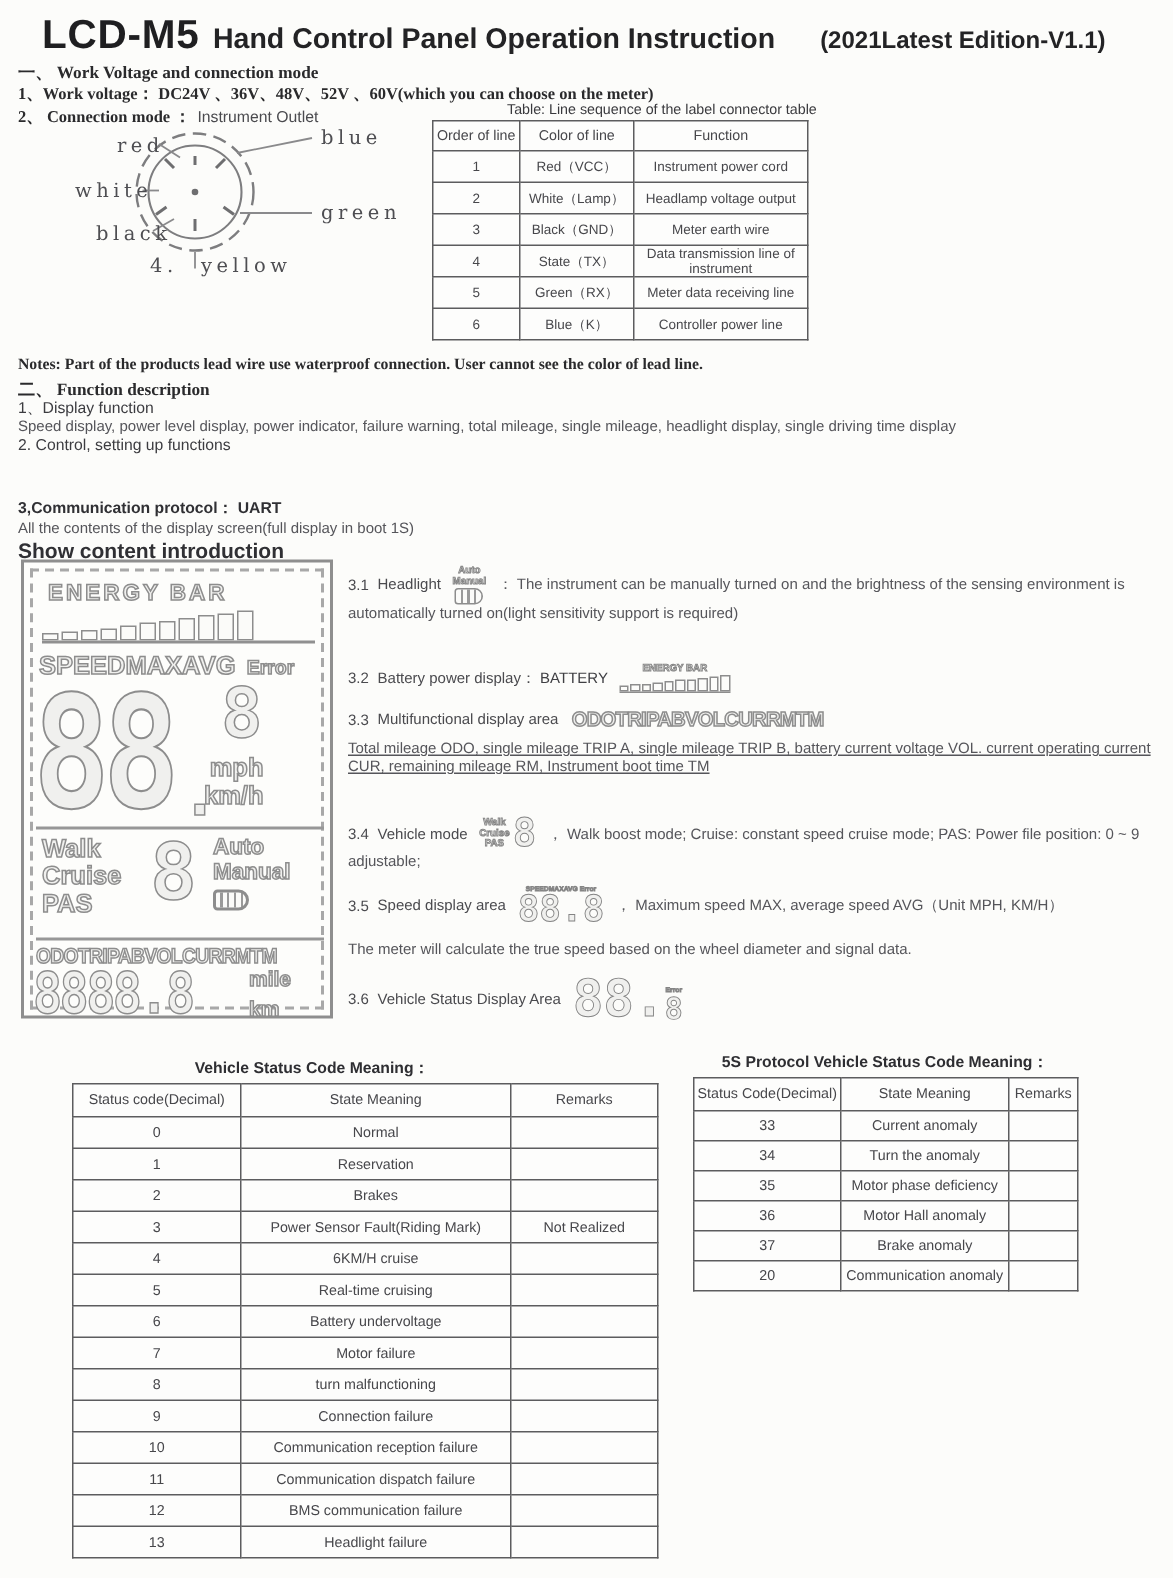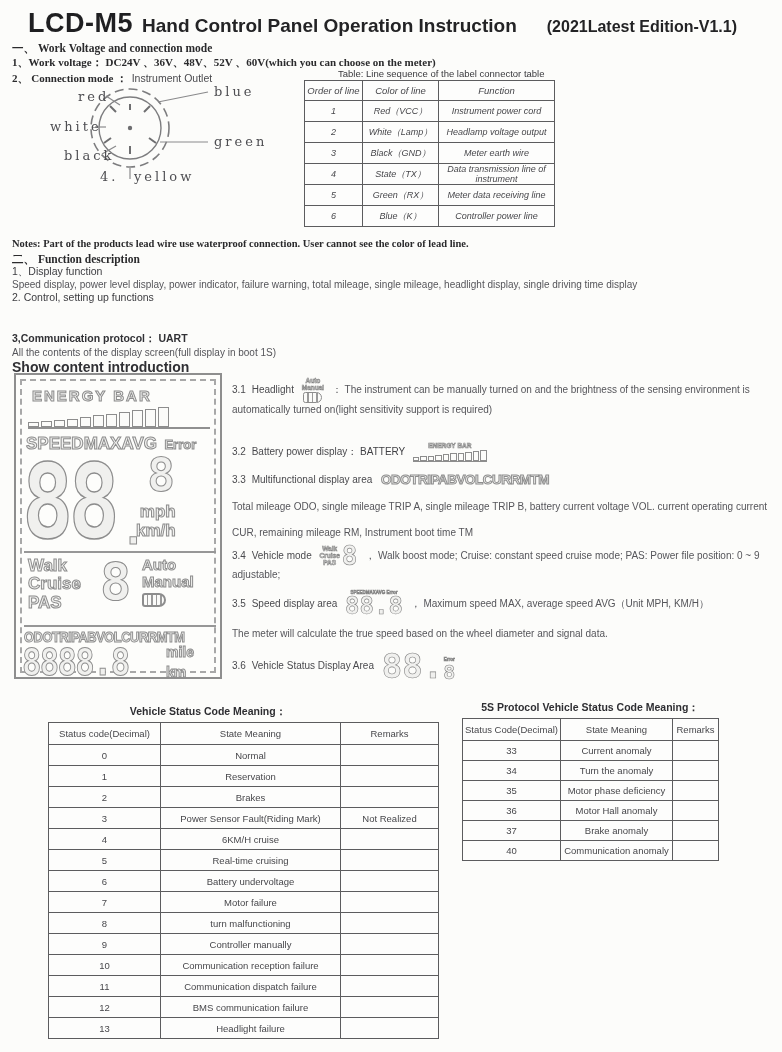--- a/index.html
+++ b/index.html
@@ -108,21 +108,21 @@
     <text x="40" y="21" class="conn-label">red</text>
     <text x="12" y="51" class="conn-label">white</text>
     <text x="26" y="80" class="conn-label">black</text>
     <text x="176" y="16" class="conn-label">blue</text>
     <text x="176" y="66" class="conn-label">green</text>
     <text x="62" y="101" class="conn-label">4.</text>
     <text x="96" y="101" class="conn-label">yellow</text>
   </svg>
 
   <div class="abs" style="left:338px; top:68px; font-size:9.5px; color:#39393d;">Table: Line sequence of the label connector table</div>
-  <table id="wire-table" class="abs" style="left:304px; top:80px;font-style:italic;">
+  <table id="wire-table" class="abs" style="left:288px; top:80px;">
     <colgroup>
         <col style="width:58px">
         <col style="width:76px">
         <col style="width:116px">
       </colgroup>
     <thead>
       <tr>
         <th>Order of line</th>
         <th>Color of line</th>
         <th>Function</th>
@@ -255,21 +255,21 @@
           <i style="height:11px"></i>
         </span>
     </span>
   </div>
 
   <div class="feat" style="top:473px;">
     <span class="f-num">3.3</span>
     <span class="f-label">Multifunctional display area</span>
     <span class="ol" style="font-size:13.5px; letter-spacing:-0.5px; margin-left:6px; vertical-align:middle;">ODOTRIPABVOLCURRMTM</span>
   </div>
-  <div class="feat" style="top:494px; line-height:26px;">Total mileage ODO, single mileage TRIP A, single mileage TRIP B, battery current voltage VOL. current operating current CUR, remaining mileage RM, Instrument boot time TM</div>
+  <div class="feat" style="top:494px; line-height:12px;text-decoration:underline;">Total mileage ODO, single mileage TRIP A, single mileage TRIP B, battery current voltage VOL. current operating current CUR, remaining mileage RM, Instrument boot time TM</div>
 
   <div class="feat" style="top:545px;">
     <span class="f-num">3.4</span>
     <span class="f-label">Vehicle mode</span>
     <span class="f-icon" style="align-items:center;">
       <span class="stack">
         <span class="ol-s mini">Walk</span>
         <span class="ol-s mini">Cruise</span>
         <span class="ol-s mini">PAS</span>
       </span>
@@ -358,21 +358,21 @@
           <td>Motor failure</td>
           <td></td>
         </tr>
         <tr>
           <td>8</td>
           <td>turn malfunctioning</td>
           <td></td>
         </tr>
         <tr>
           <td>9</td>
-          <td>Controller manually</td>
+          <td>Connection failure</td>
           <td></td>
         </tr>
         <tr>
           <td>10</td>
           <td>Communication reception failure</td>
           <td></td>
         </tr>
         <tr>
           <td>11</td>
           <td>Communication dispatch failure</td>
@@ -425,20 +425,20 @@
           <td>36</td>
           <td>Motor Hall anomaly</td>
           <td></td>
         </tr>
         <tr>
           <td>37</td>
           <td>Brake anomaly</td>
           <td></td>
         </tr>
         <tr>
-          <td>40</td>
+          <td>20</td>
           <td>Communication anomaly</td>
           <td></td>
         </tr>
       </tbody>
   </table>
 
 </div>
 
 </body></html>

